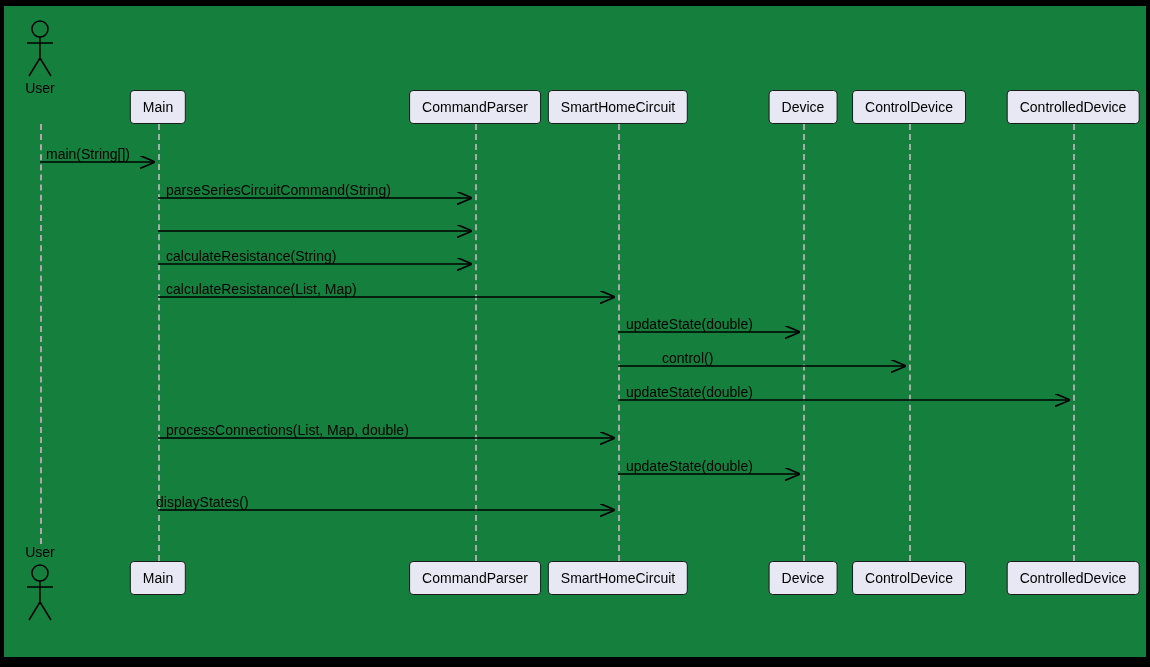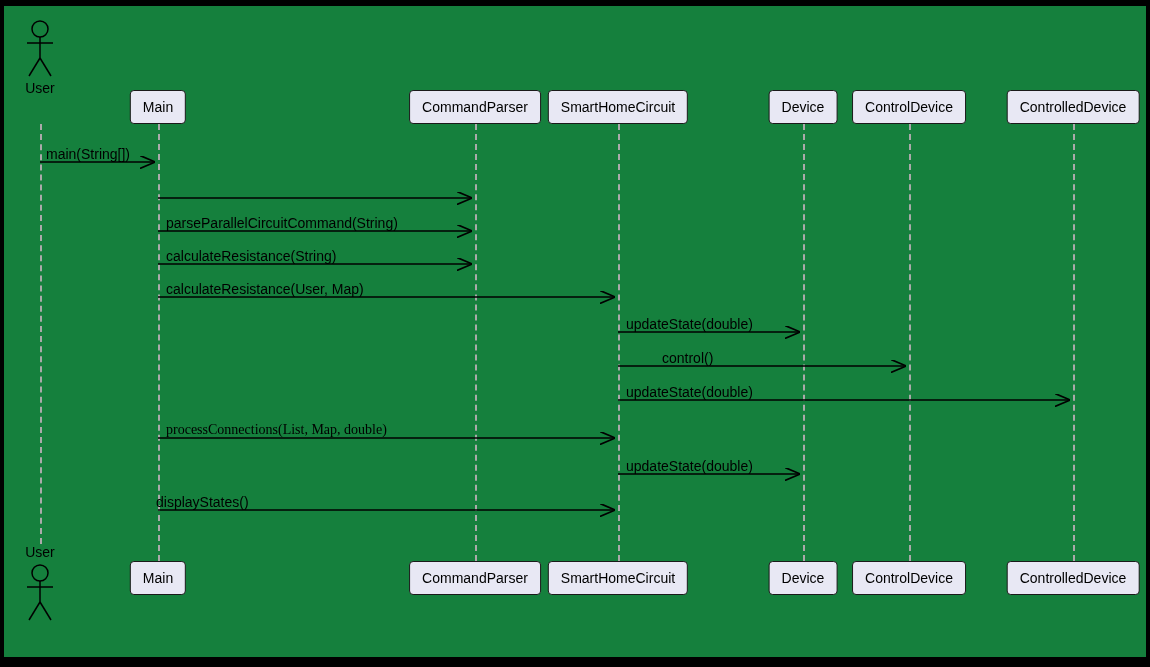--- a/index.html
+++ b/index.html
@@ -162,24 +162,24 @@
       <line x1="614" y1="394" x2="1065" y2="394" stroke="#000" stroke-width="1.3" marker-end="url(#ah)"></line>
 
       <line x1="154" y1="432" x2="610" y2="432" stroke="#000" stroke-width="1.3" marker-end="url(#ah)"></line>
 
       <line x1="614" y1="468" x2="795" y2="468" stroke="#000" stroke-width="1.3" marker-end="url(#ah)"></line>
 
       <line x1="154" y1="504" x2="610" y2="504" stroke="#000" stroke-width="1.3" marker-end="url(#ah)"></line>
     </svg>
 
     <div class="msg-label" style="left:42px; top:140px;">main(String[])</div>
-    <div class="msg-label" style="left:162px; top:209px;">parseParallelCircuitCommand(String)</div>
+    <div class="msg-label" style="left:162px; top:176px;">parseSeriesCircuitCommand(String)</div>
     <div class="msg-label" style="left:162px; top:242px;">calculateResistance(String)</div>
-    <div class="msg-label" style="left:162px; top:275px;">calculateResistance(User, Map)</div>
+    <div class="msg-label" style="left:162px; top:275px;">calculateResistance(List, Map)</div>
     <div class="msg-label" style="left:622px; top:310px;">updateState(double)</div>
     <div class="msg-label" style="left:658px; top:344px;">control()</div>
     <div class="msg-label" style="left:622px; top:378px;">updateState(double)</div>
-    <div class="msg-label" style="left:162px; top:416px;font-family:Liberation Serif, serif;">processConnections(List, Map, double)</div>
+    <div class="msg-label" style="left:162px; top:416px;">processConnections(List, Map, double)</div>
     <div class="msg-label" style="left:622px; top:452px;">updateState(double)</div>
     <div class="msg-label" style="left:152px; top:488px;">displayStates()</div>
 
   </div>
 </div>
 
 </body></html>

